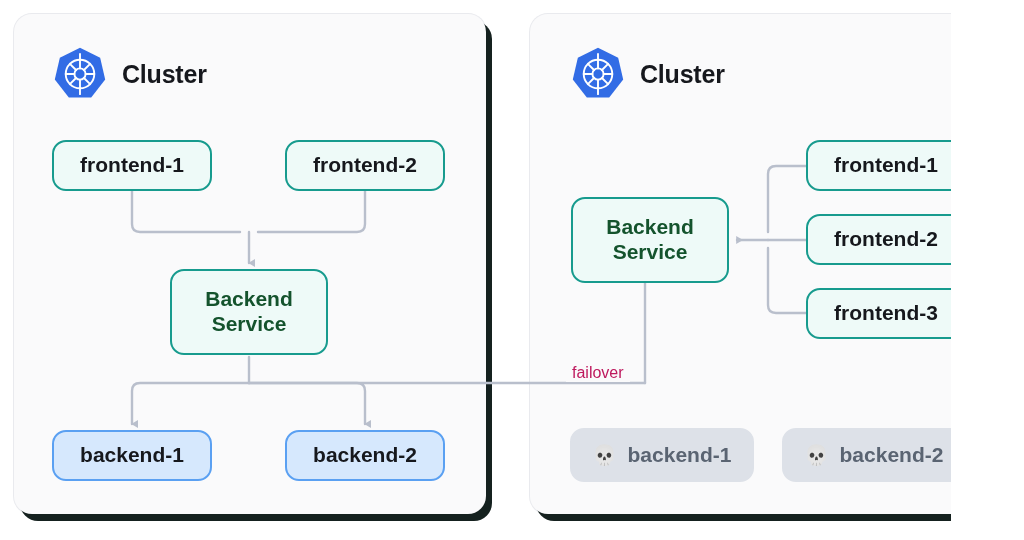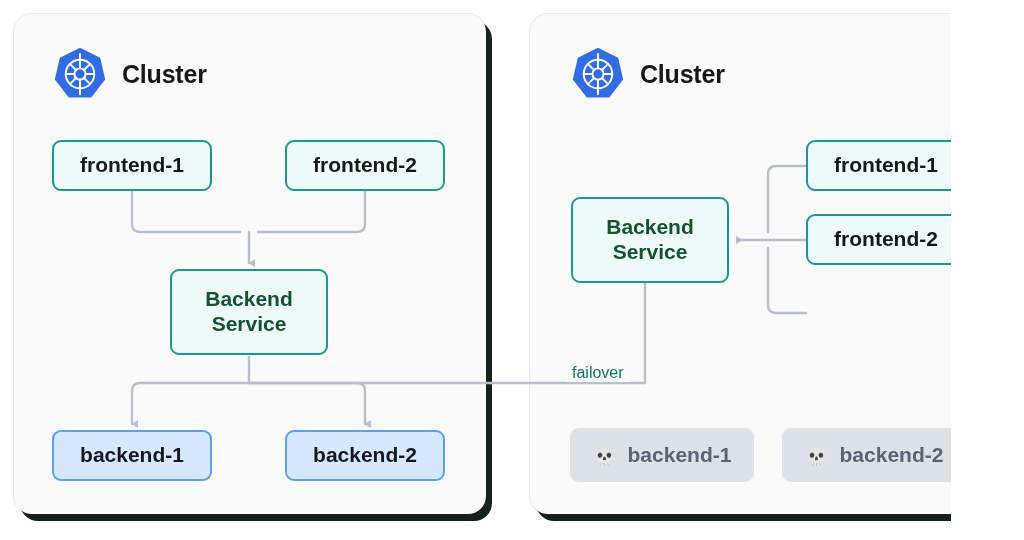--- a/index.html
+++ b/index.html
@@ -34,21 +34,21 @@
   .cluster-title {
     font-size: 25px;
     font-weight: bold;
     color: #16181d;
     letter-spacing: -0.2px;
   }
 
   .node {
     position: absolute;
     box-sizing: border-box;
-    border-radius: 9px;
+    border-radius: 14px;
     display: flex;
     align-items: center;
     justify-content: center;
     text-align: center;
     font-weight: bold;
     line-height: 1.18;
   }
   .node-frontend {
     background: #eefaf8;
     border: 2px solid #179b8e;
@@ -88,21 +88,21 @@
   .wire {
     fill: none;
     stroke: #b9bfcc;
     stroke-width: 2.4;
     stroke-linecap: round;
     stroke-linejoin: round;
   }
   .failover-label {
     position: absolute;
     font-size: 16px;
-    color: #0f766e;
+    color: #be185d;
     background: #fafafb;
     padding: 0 6px;
     white-space: nowrap;
   }
 </style>
 </head>
 <body>
 
 <div id="stage">
 
@@ -196,20 +196,23 @@
     </svg>
     <span class="cluster-title">Cluster</span>
   </div>
 
   <div class="node node-frontend" style="left:806px; top:140px; width:160px; height:51px;">
     <span>frontend-1</span>
   </div>
   <div class="node node-frontend" style="left:806px; top:214px; width:160px; height:51px;">
     <span>frontend-2</span>
   </div>
+  <div class="node node-frontend" style="left:806px; top:288px; width:160px; height:51px;">
+    <span>frontend-3</span>
+  </div>
 
   <div class="node node-service" style="left:571px; top:197px; width:158px; height:86px; flex-direction:column;">
     <span>Backend</span>
     <span>Service</span>
   </div>
 
   <span class="failover-label" style="left:566px; top:364px;">failover</span>
 
   <div class="node node-dead" style="left:570px; top:428px; width:184px; height:54px;">
     <span class="skull">💀</span>

